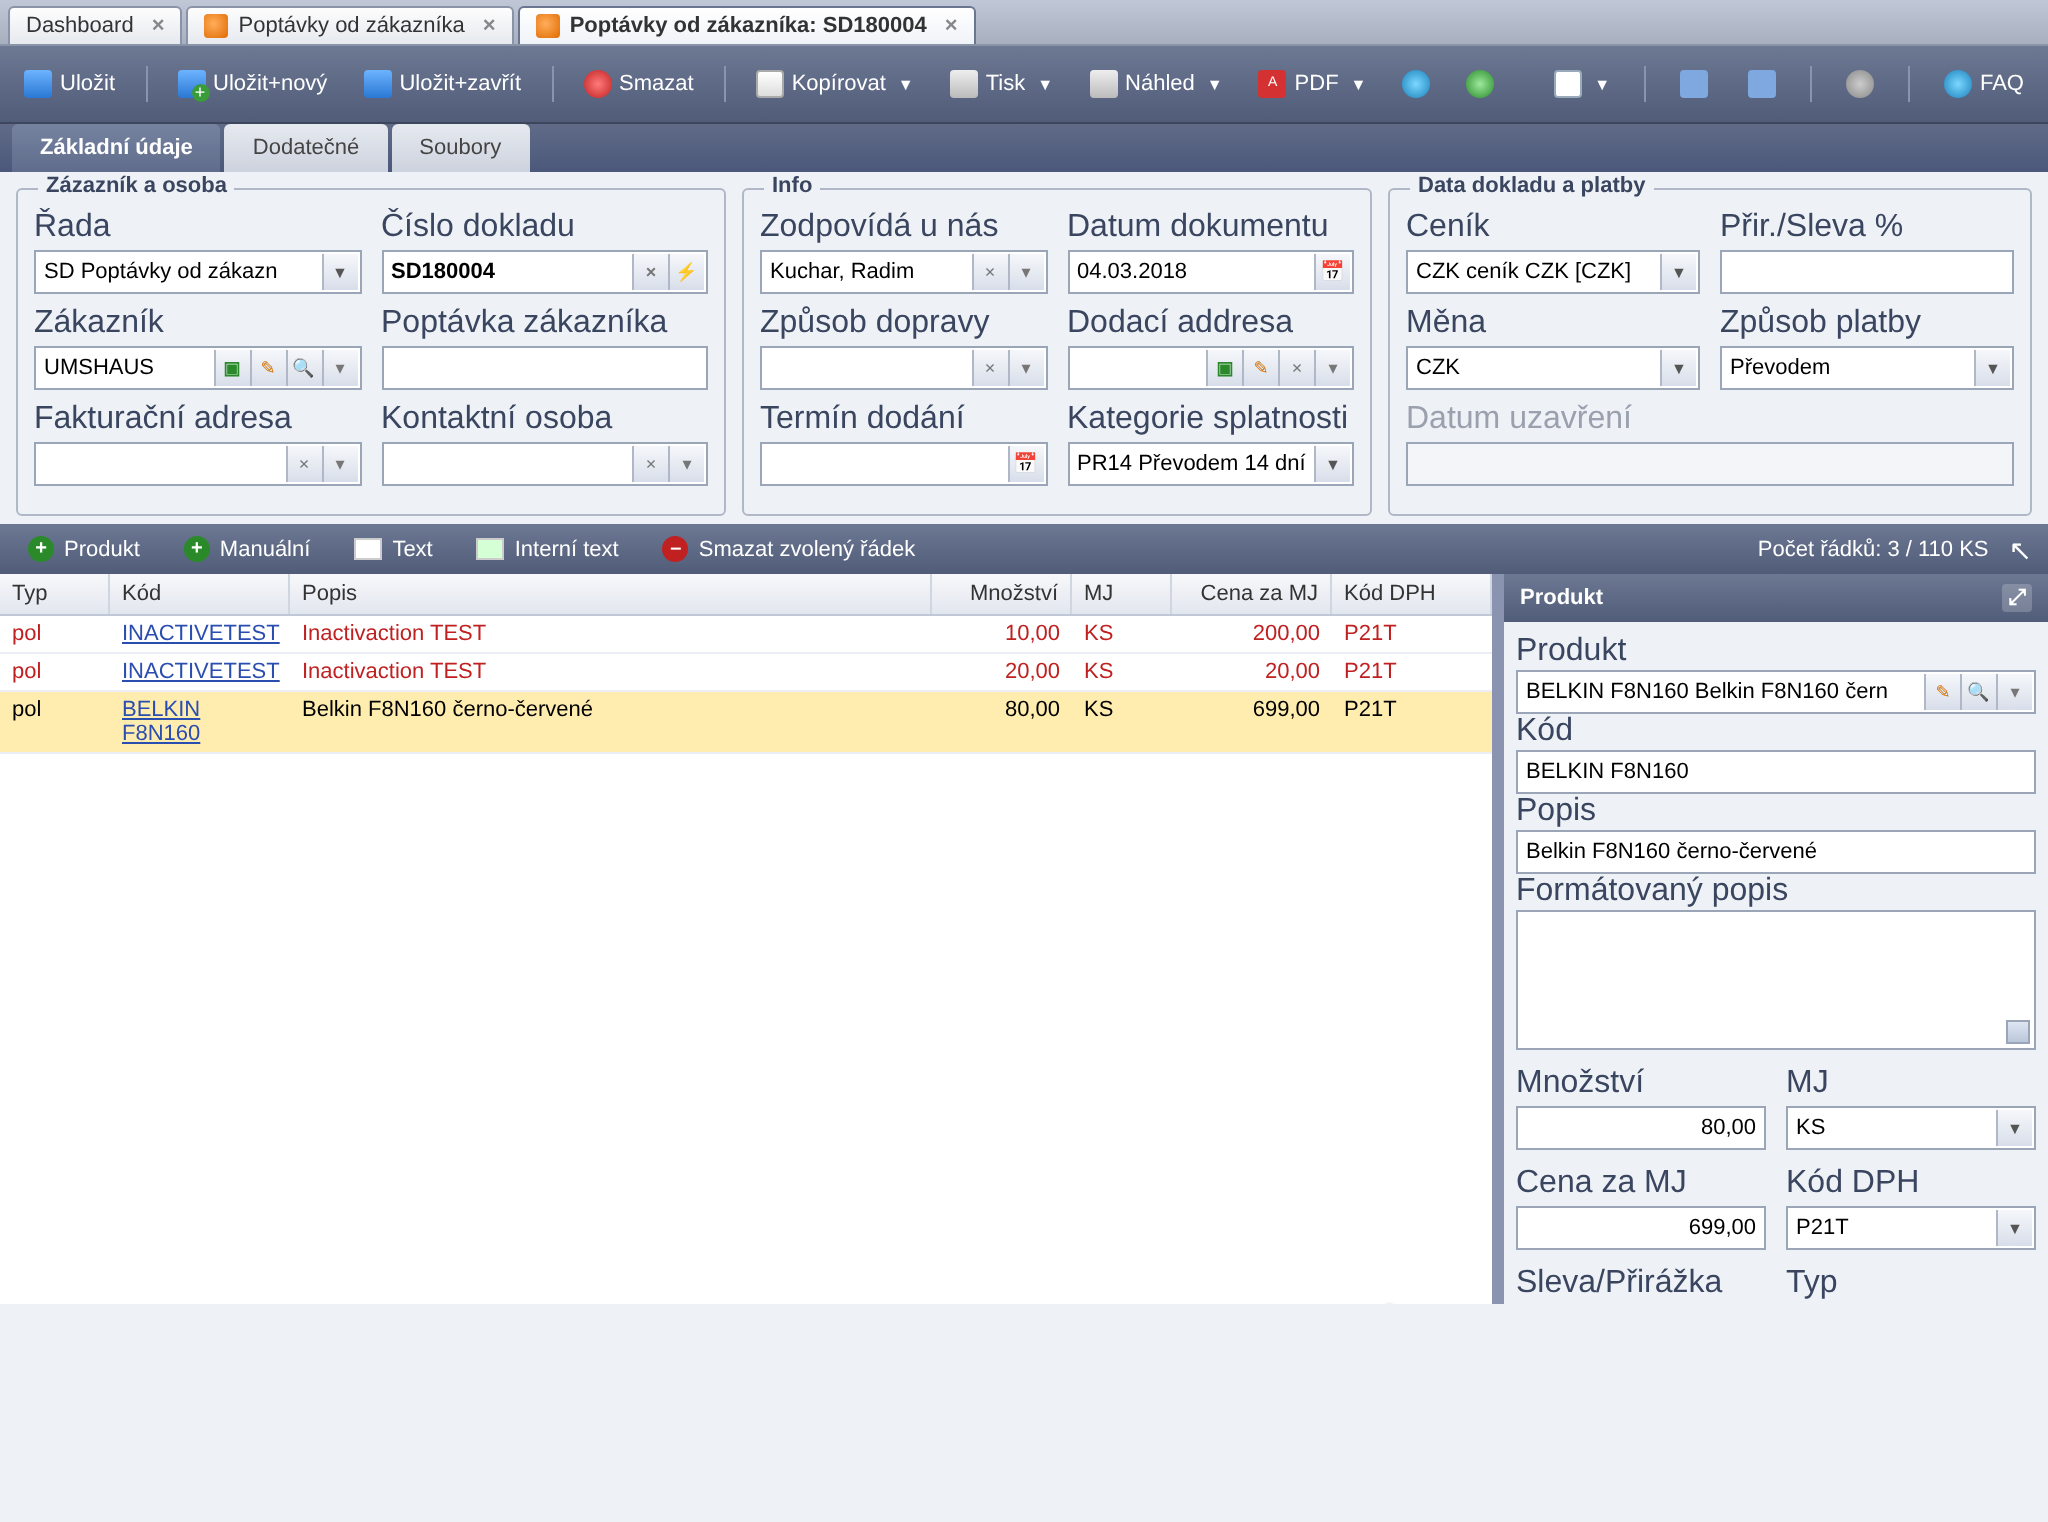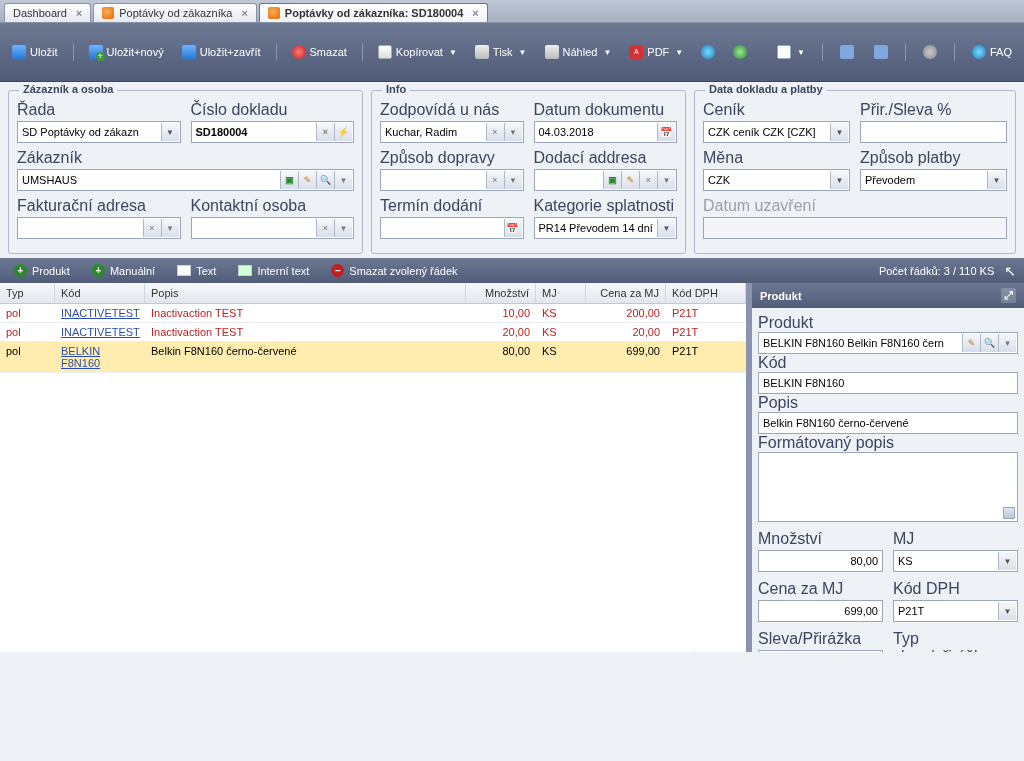--- a/index.html
+++ b/index.html
@@ -8,21 +8,21 @@
 
 
 .tabstrip { background: linear-gradient(#c0c8d8, #a8b0c0); padding: 3px 4px 0; display: flex; gap: 2px; }
 .tabitem { background: linear-gradient(#fdfdfd,#e6e9ef); border: 1px solid #8a94a8; border-bottom: none; border-radius: 3px 3px 0 0; padding: 3px 8px; display: flex; align-items: center; gap: 5px; font-size: 11px; color: #333; cursor: pointer; }
 .tabitem.active { background: linear-gradient(#fff,#f0f3f8); border-color: #6a7590; }
 .tabitem .closex { color: #888; font-weight: bold; margin-left: 4px; }
 .tabicon { width: 12px; height: 12px; display: inline-block; }
 .tabicon.orange { background: radial-gradient(circle at 40% 40%, #ffad5b, #e06a00); border-radius: 2px; }
 
 
-.toolbar { background: linear-gradient(#6d7893, #505c78); padding: 20px 6px; display: flex; align-items: center; gap: 6px; border-top: 1px solid #8a94a8; border-bottom: 1px solid #3d465c; color: #fff; }
+.toolbar { background: linear-gradient(#6d7893, #505c78); padding: 10px 6px; display: flex; align-items: center; gap: 6px; border-top: 1px solid #8a94a8; border-bottom: 1px solid #3d465c; color: #fff; }
 .tbtn { display: flex; align-items: center; gap: 4px; padding: 2px 6px; border-radius: 3px; cursor: pointer; font-size: 11px; }
 .ticon { width: 14px; height: 14px; display: inline-block; border-radius: 2px; }
 .ticon.save { background: linear-gradient(#6db3ff,#2a78d4); }
 .ticon.save2 { background: linear-gradient(#6db3ff,#2a78d4); position:relative; }
 .ticon.save2::after { content:"+"; position:absolute; right:-2px; bottom:-2px; font-size:9px; color:#fff; background:#3a9b3a; border-radius:6px; width:9px; height:9px; text-align:center; line-height:9px; }
 .ticon.save3 { background: linear-gradient(#6db3ff,#2a78d4); }
 .ticon.del { background: radial-gradient(circle,#ff7a7a,#c02020); border-radius: 50%; }
 .ticon.copy { background: linear-gradient(#fff,#ddd); border:1px solid #aaa; }
 .ticon.print { background: linear-gradient(#eee,#bbb); }
 .ticon.preview { background: linear-gradient(#eee,#bbb); }
@@ -190,20 +190,25 @@
           <span class="ticon gear"></span>
         </div>
       <div class="tsep"></div>
       <div class="tbtn">
           <span class="ticon faq"></span>
           <span>FAQ</span>
         </div>
     </div>
   </div>
 
+  <div class="subtabs">
+    <div class="subtab active">Základní údaje</div>
+    <div class="subtab">Dodatečné</div>
+    <div class="subtab">Soubory</div>
+  </div>
 
   <div class="formzone">
 
     <div class="fieldset fs1">
       <div class="legend">Zázazník a osoba</div>
       <div class="frow">
         <div class="fcell">
           <span class="flabel">Řada</span>
           <div class="finput">
               <span>SD Poptávky od zákazn</span>
@@ -226,20 +231,24 @@
           <span class="flabel">Zákazník</span>
           <div class="finput" style="padding-right:58px">
               <span>UMSHAUS</span>
             <div class="btns">
                 <span class="mini green">▣</span>
                 <span class="mini orange">✎</span>
                 <span class="mini blue">🔍</span>
                 <span class="mini gray">▾</span>
               </div>
           </div>
+        </div>
+        <div class="fcell">
+          <span class="flabel">Poptávka zákazníka</span>
+          <div class="finput"></div>
         </div>
       </div>
       <div class="frow">
         <div class="fcell">
           <span class="flabel">Fakturační adresa</span>
           <div class="finput" style="padding-right:38px">
             <div class="btns">
                 <span class="mini gray">×</span>
                 <span class="mini gray">▾</span>
               </div>

